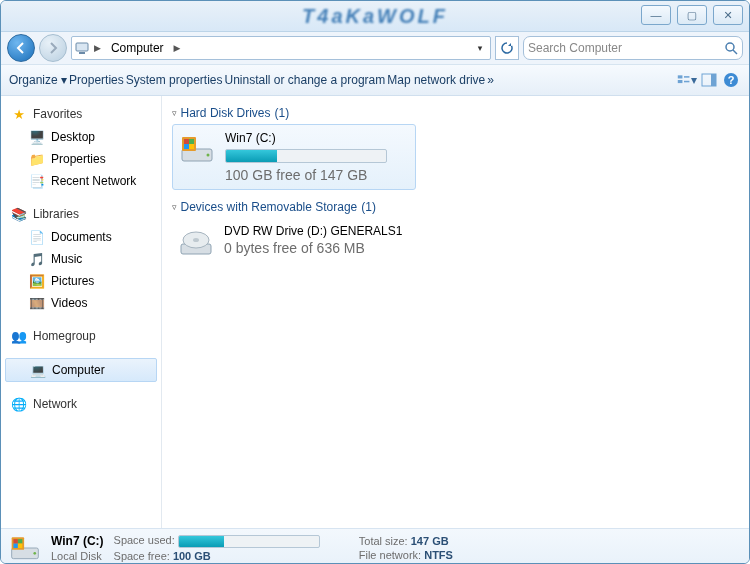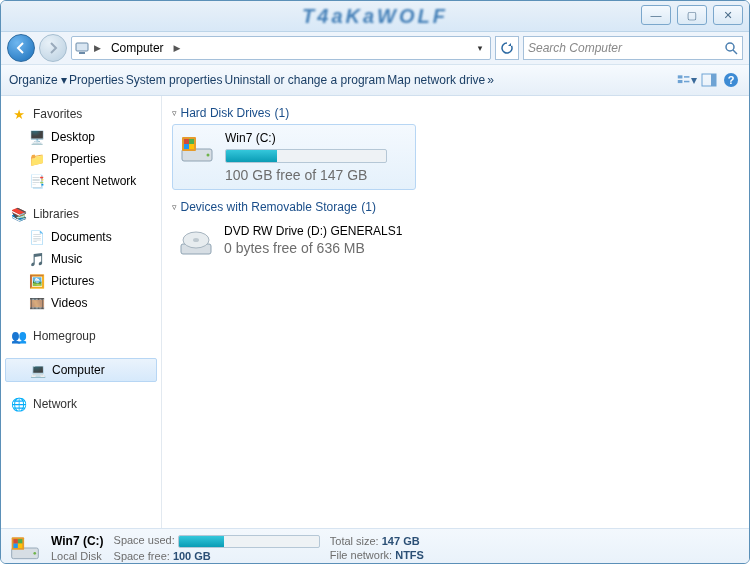--- a/index.html
+++ b/index.html
@@ -9,21 +9,21 @@
 .winctrls{position:absolute;right:6px;top:4px;display:flex;gap:6px}
 .winbtn{width:28px;height:18px;border:1px solid #7ba7cc;border-radius:3px;background:linear-gradient(#f4f9fe,#dceaf6);display:flex;align-items:center;justify-content:center;font-size:11px;color:#4d6e8b;cursor:default}
 .addrbar{height:32px;display:flex;align-items:center;padding:0 6px;gap:4px;background:#eef4fb;border-bottom:1px solid #d6e4f0}
 .navbtn{width:26px;height:26px;border-radius:50%;background:radial-gradient(circle at 35% 30%,#6fb7f0,#1a6eb8);border:1px solid #2c6aa0;display:flex;align-items:center;justify-content:center;color:#fff}
 .navbtn.fwd{background:radial-gradient(circle at 35% 30%,#e8f1f8,#b9cfe0);border:1px solid #a6bed0;color:#889eb0}
 .breadcrumb{flex:1;height:22px;border:1px solid #a5c0da;background:#fff;border-radius:2px;display:flex;align-items:center;padding:0 2px;gap:2px}
 .bc-seg{padding:0 6px;height:20px;display:flex;align-items:center}
 .bc-arrow{font-size:9px;color:#555;padding:0 2px}
 .bc-dd{margin-left:auto;width:16px;text-align:center;color:#333;font-size:9px}
 .refresh{width:22px;height:22px;border:1px solid #a5c0da;background:#fff;display:flex;align-items:center;justify-content:center;color:#2d6aa3}
-.search{width:210px;height:22px;border:1px solid #a5c0da;background:#fff;border-radius:0;display:flex;align-items:center;padding:0 4px;color:#888;font-style:italic}
+.search{width:210px;height:22px;border:1px solid #a5c0da;background:#fff;border-radius:7px;display:flex;align-items:center;padding:0 4px;color:#888;}
 .search .mag{margin-left:auto;color:#4b7fb0;font-style:normal}
 .toolbar{height:30px;background:linear-gradient(#f6fafe,#e6eff8);border-bottom:1px solid #d0dfee;display:flex;align-items:center;padding:0 8px;gap:2px;color:#1b3f66}
 .toolbar .titem{cursor:default;white-space:nowrap}
 .toolbar .spacer{flex:1}
 .tb-icon{width:20px;height:20px;display:flex;align-items:center;justify-content:center;color:#3a6a9a}
 .body{display:flex;height:432px}
 .nav{width:160px;border-right:1px solid #e2e9f0;padding:6px 0;overflow:auto}
 .nav-head{display:flex;align-items:center;gap:6px;padding:4px 10px;color:#333}
 .nav-item{display:flex;align-items:center;gap:6px;padding:3px 10px 3px 28px;cursor:default}
 .nav-item.selected{background:linear-gradient(#eaf3fc,#d6e9fb);border:1px solid #b7d6f4;border-radius:2px;margin:0 4px;padding-left:24px}
@@ -265,19 +265,19 @@
         </svg>
     </span>
     <div class="col">
       <span style="color:#000;font-size:12px;font-weight:600">Win7 (C:)</span>
       <span class="lab">Local Disk</span>
     </div>
     <div class="col">
       <span><span class="lab">Space used:</span> <span class="bar"><span class="f" style="width:32%"></span></span></span>
       <span><span class="lab">Space free:</span> <span class="val">100 GB</span></span>
     </div>
-    <div class="col" style="margin-left:0">
+    <div class="col" style="margin-left:29px">
       <span><span class="lab">Total size:</span> <span class="val">147 GB</span></span>
       <span><span class="lab">File network:</span> <span class="val">NTFS</span></span>
     </div>
   </div>
 
 </div>
 
 </body></html>

